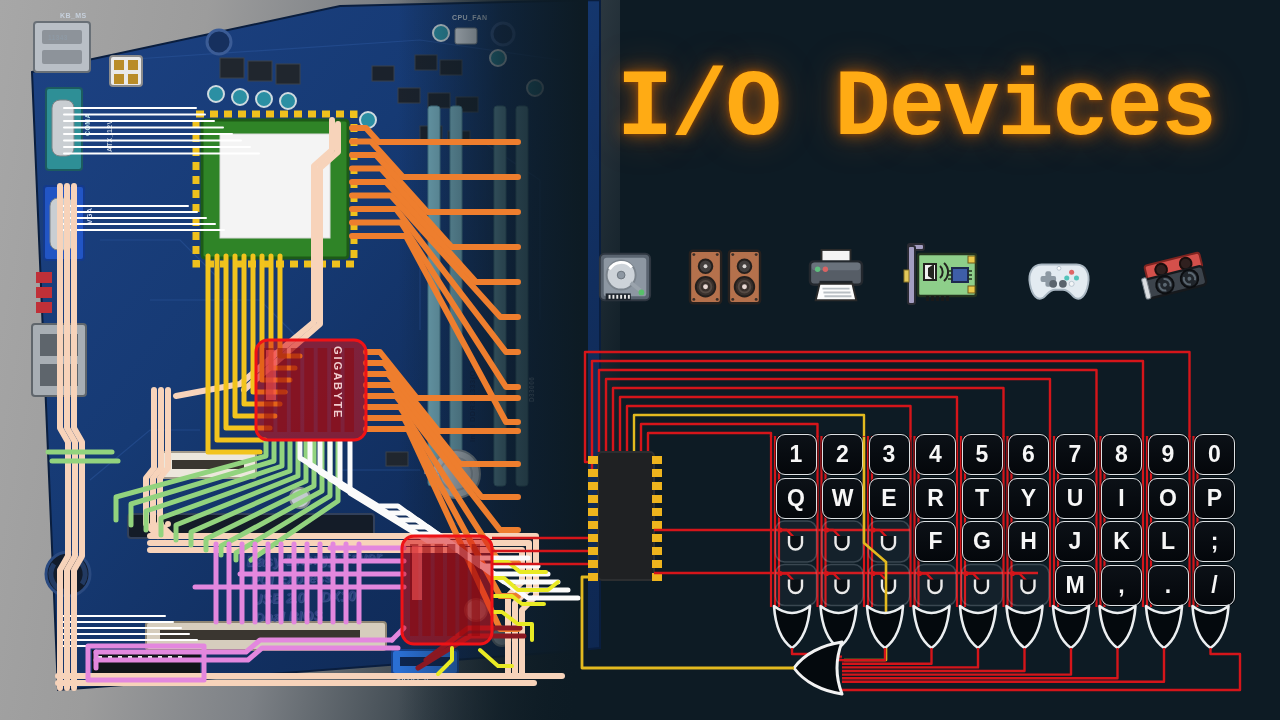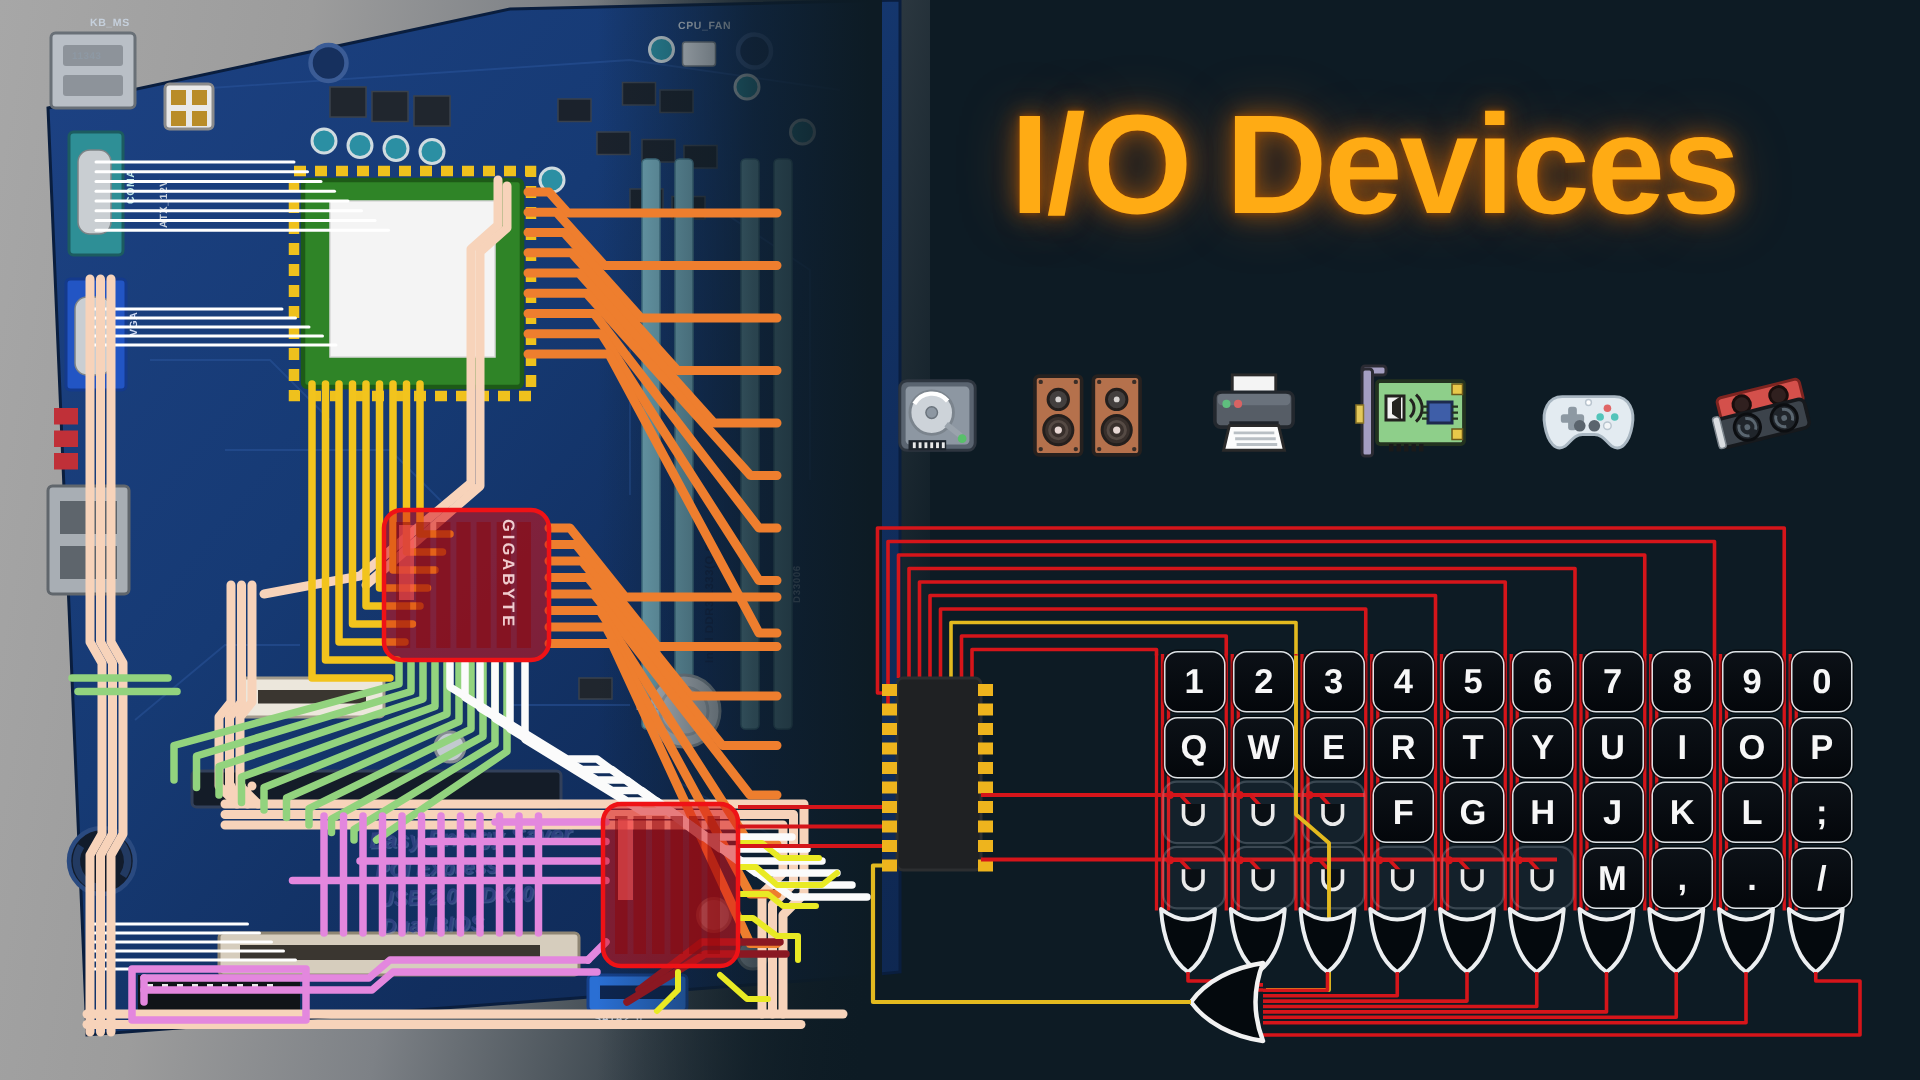--- a/index.html
+++ b/index.html
@@ -458,21 +458,21 @@
       <path d="M978 648 V 667.4 H 842" fill="none" stroke="#d5151a" stroke-width="2.4" stroke-linejoin="round"></path>
       <path d="M1024.5 648 V 671 H 842" fill="none" stroke="#d5151a" stroke-width="2.4" stroke-linejoin="round"></path>
       <path d="M1071 648 V 674.6 H 842" fill="none" stroke="#d5151a" stroke-width="2.4" stroke-linejoin="round"></path>
       <path d="M1117.5 648 V 678.2 H 842" fill="none" stroke="#d5151a" stroke-width="2.4" stroke-linejoin="round"></path>
       <path d="M1164 648 V 681.8 H 842" fill="none" stroke="#d5151a" stroke-width="2.4" stroke-linejoin="round"></path>
       <path d="M1210.5 648 V 654 H 1240 V 690 H 842" fill="none" stroke="#d5151a" stroke-width="2.4" stroke-linejoin="round"></path>
       <path d="M842 642 Q832 668 842 694 C822 691 804 682 794 668 C804 654 822 645 842 642 Z" fill="#04090d" stroke="#f2f2f2" stroke-width="3" stroke-linejoin="round"></path>
       <path d="M794 668 H 582 V 577 H 589" fill="none" stroke="#e3ba1f" stroke-width="2.8" stroke-linejoin="round"></path>
     </svg>
 
-  <div id="title-layer" class="abs" style="left:0;top:0;width:1280px;height:720px;pointer-events:none;">
+  <div id="title-layer" class="abs" style="left:0;top:0;width:1280px;height:720px;pointer-events:none;font-family:Liberation Mono, monospace;">
     <div id="page-title" class="abs">I/O Devices</div>
   </div>
 
   <div id="icons-layer" class="abs" style="left:0;top:0;width:1280px;height:720px;">
     <svg class="icon-box" style="left:596px;top:248px;" width="58" height="58" viewBox="0 0 60 60">
       <rect x="4" y="6" width="52" height="48" rx="5" fill="#5a6470" stroke="#2e3640" stroke-width="2"></rect>
       <rect x="8" y="10" width="44" height="40" rx="3" fill="#8d97a2"></rect>
       <circle cx="26" cy="28" r="15" fill="#cdd3d9" stroke="#7b848d" stroke-width="2"></circle>
       <path d="M14 22 A14 14 0 0 1 37 20" stroke="#ffffff" stroke-width="3" fill="none"></path>
       <circle cx="26" cy="28" r="4" fill="#8d97a2" stroke="#6a737c"></circle>

